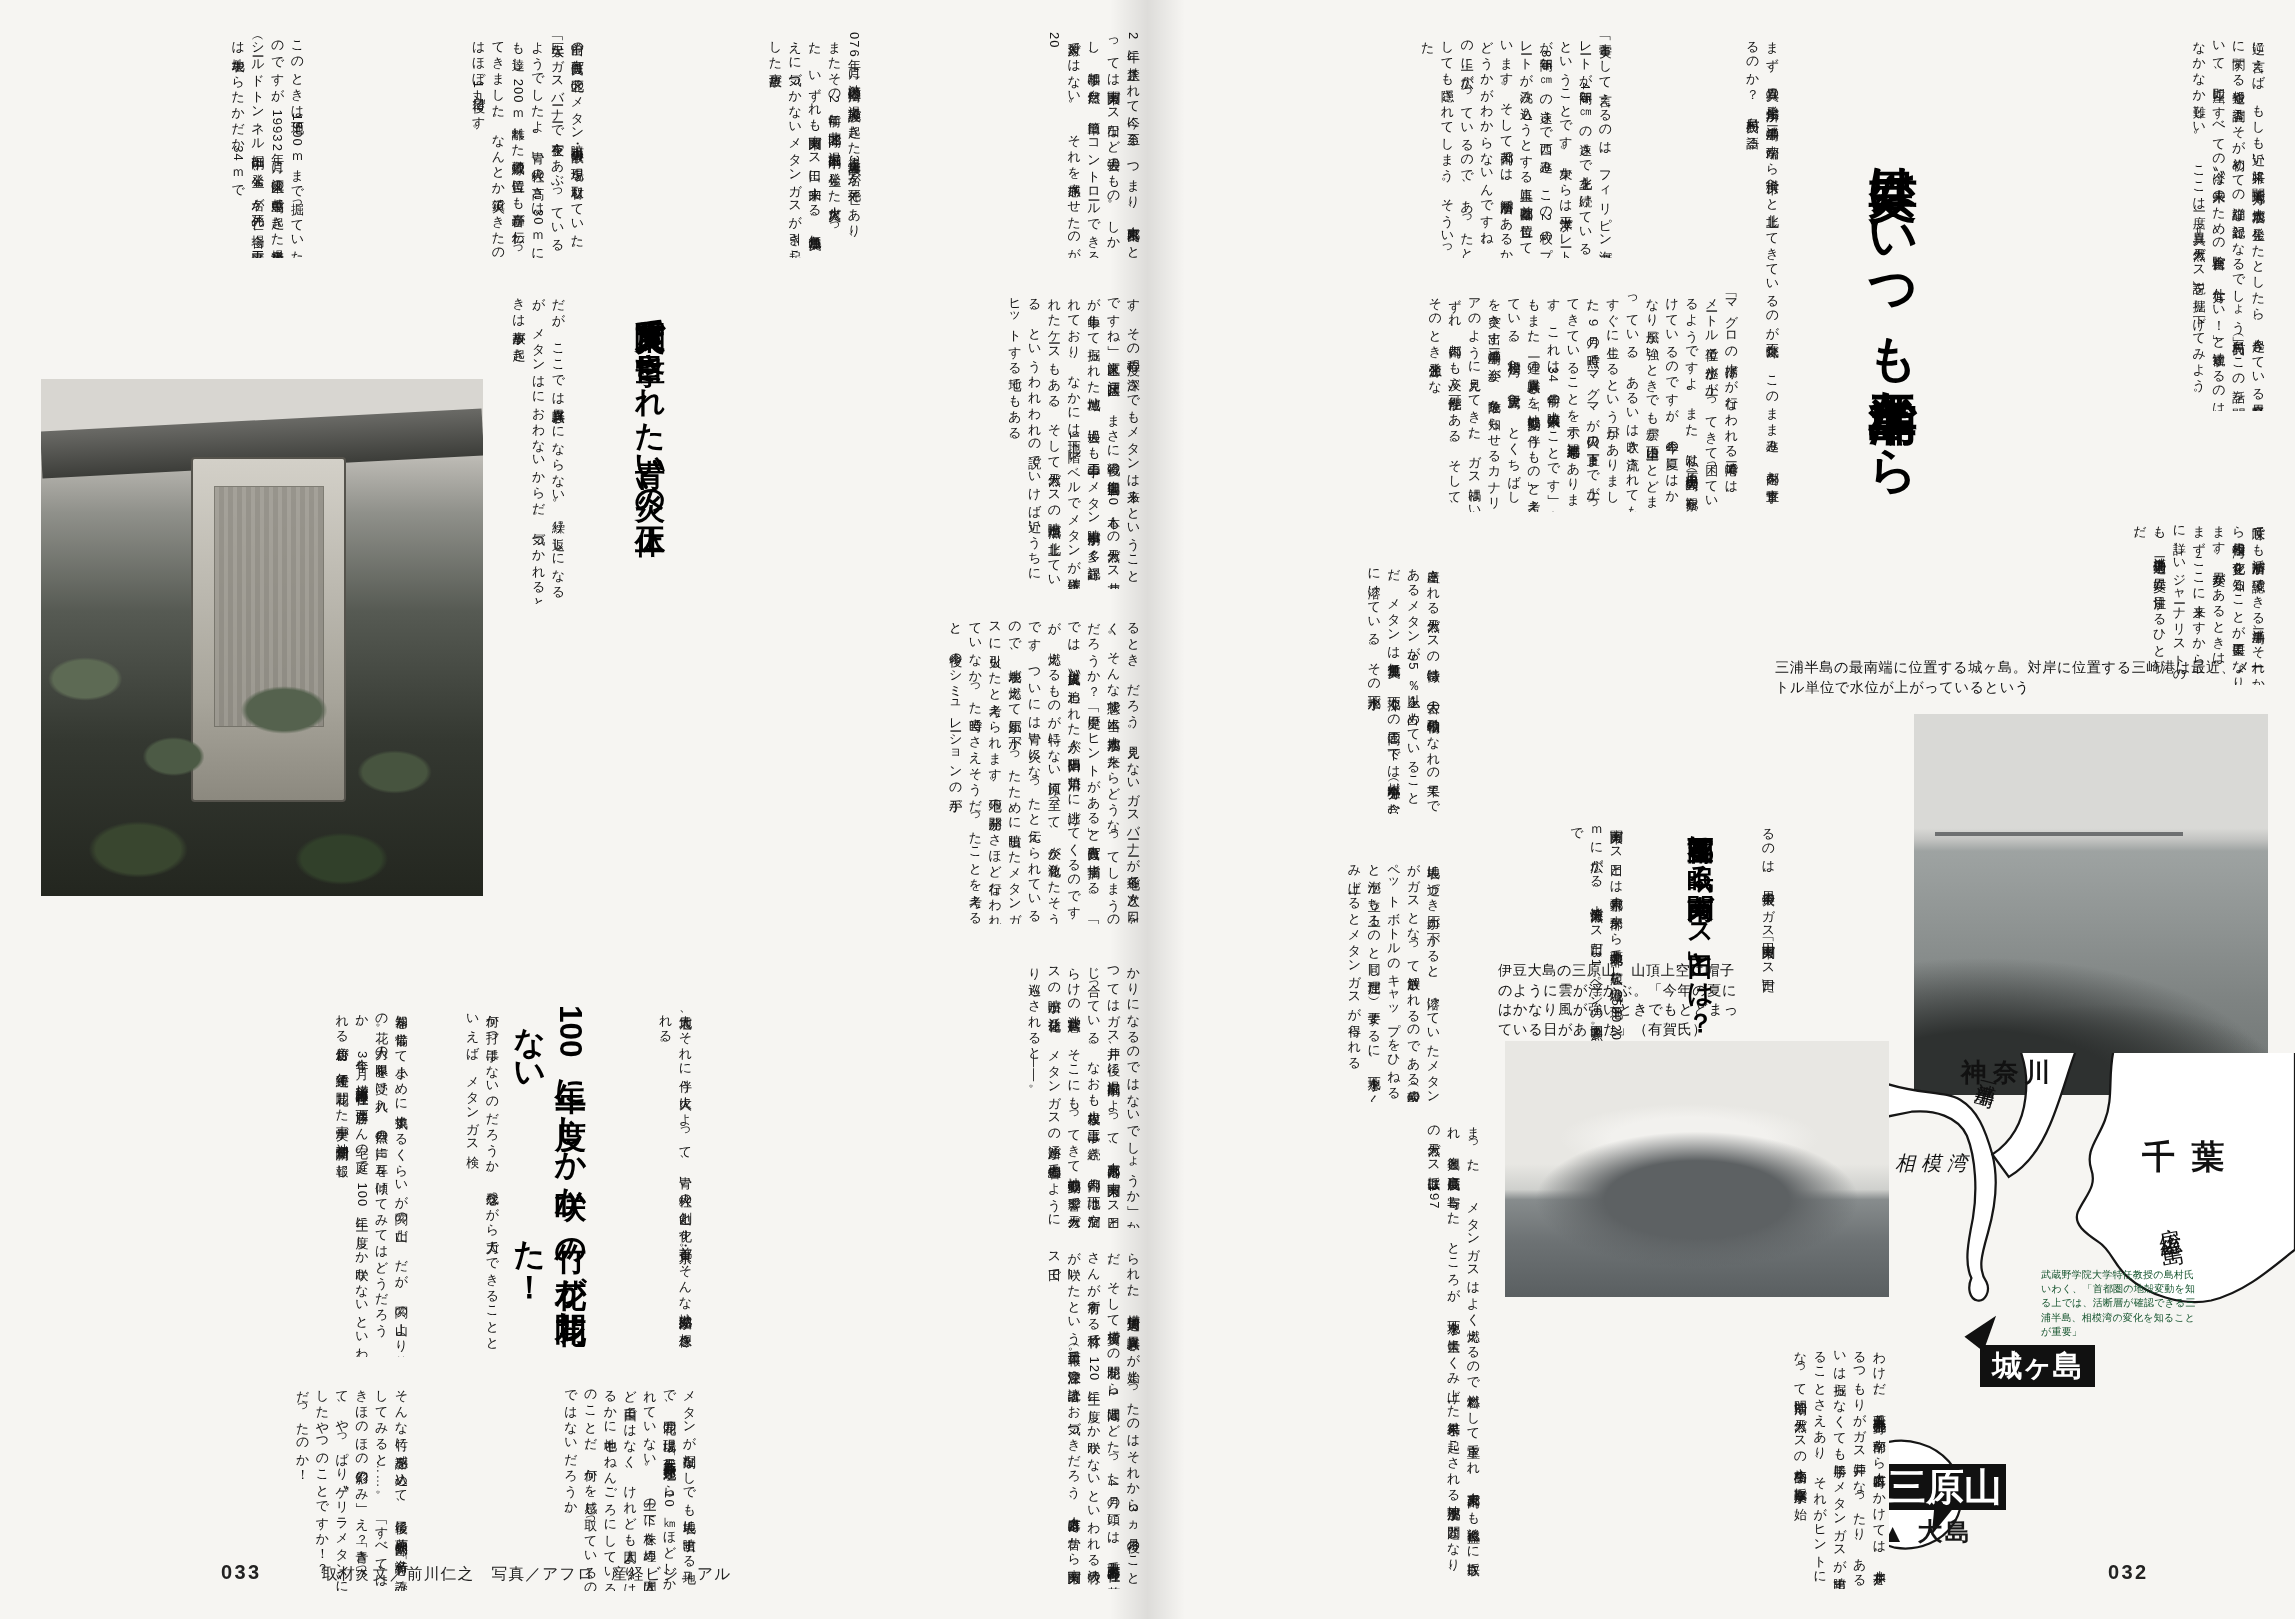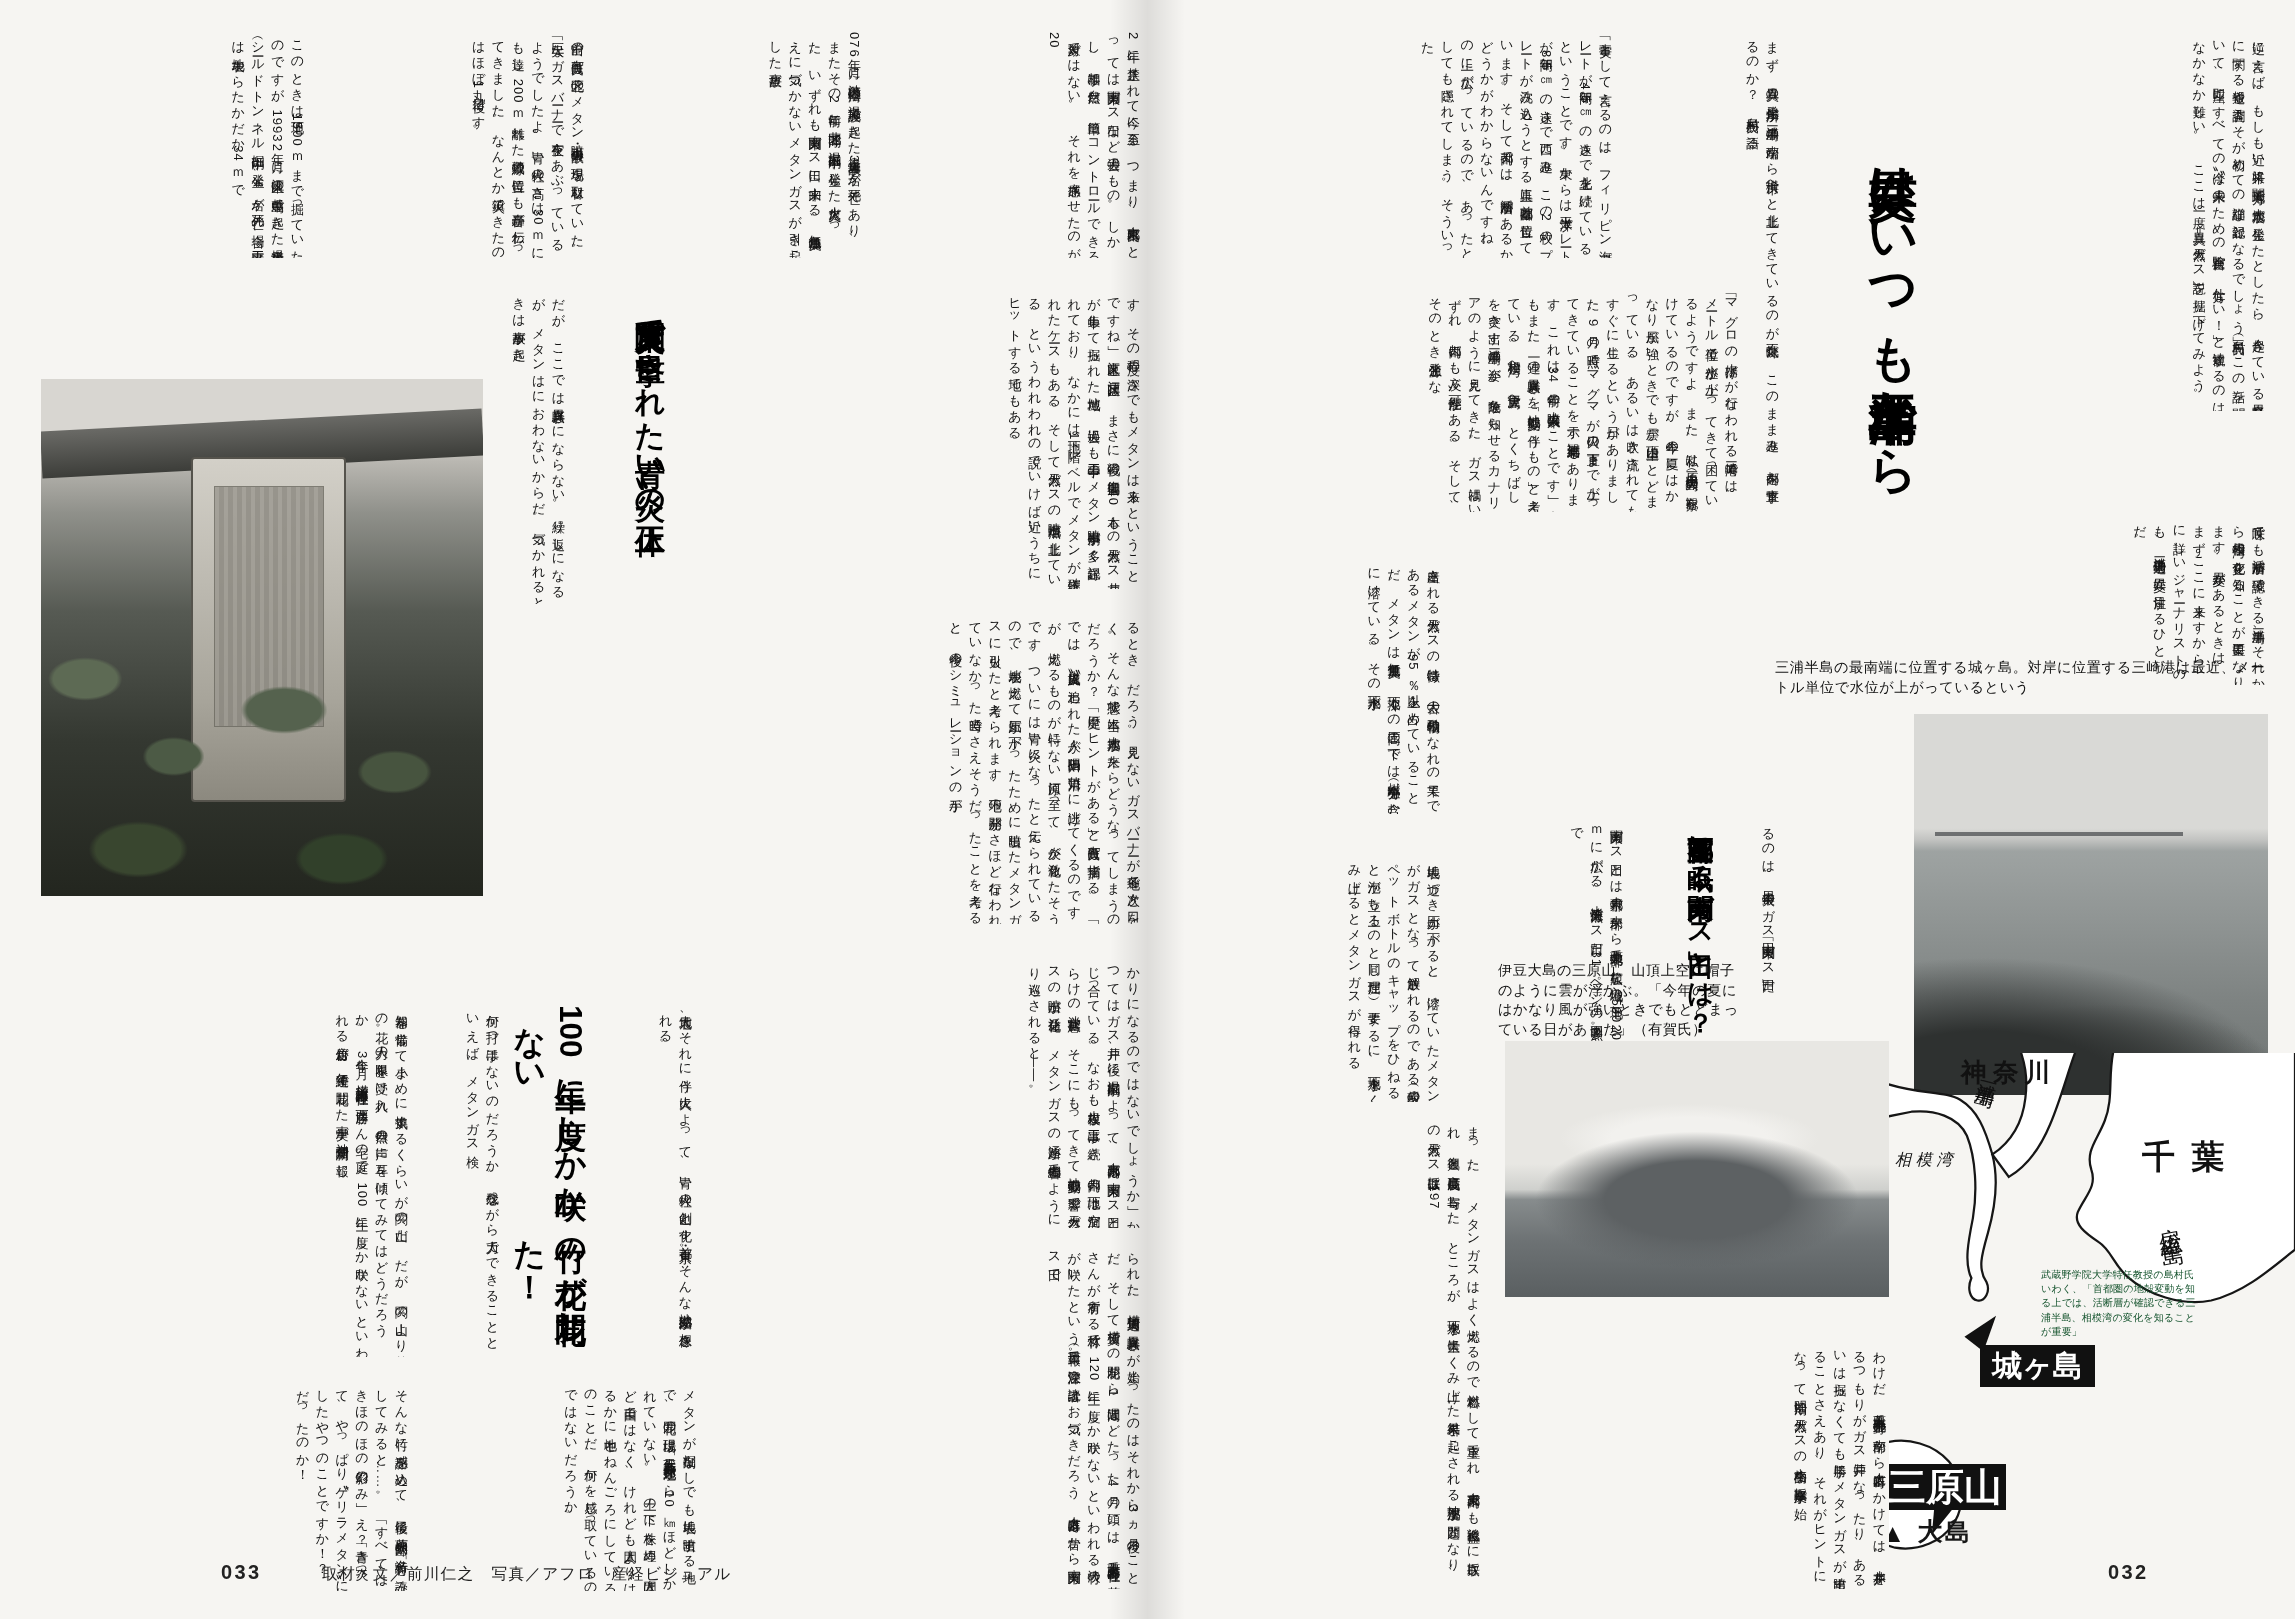--- a/index.html
+++ b/index.html
@@ -105,21 +105,21 @@
                C203,124 185,150 160,165 Z" fill="#ffffff" stroke="#161616" stroke-width="3"></path>
 
       <path d="M300,-5 C292,30 300,60 288,90 C278,116 262,130 270,155 C278,178 262,190 252,212
                C246,228 262,240 280,252 C296,262 300,282 318,298 C345,322 390,338 430,330
                C472,320 505,292 542,262 L542,-5 Z" fill="#ffffff" stroke="#161616" stroke-width="3"></path>
 
       <path d="M-5,520 C25,512 60,522 80,545 C100,568 102,600 88,625 C72,652 40,665 8,660 L-5,656 Z" fill="#ffffff" stroke="#161616" stroke-width="3"></path>
     </svg>
     <div class="maplabel-serif" style="left:72px;top:1.5px;font-size:25.5px;font-weight:bold;letter-spacing:.25em;">神奈川</div>
     <div class="maplabel-serif vlabel" style="left:90px;top:13.5px;font-size:20px;transform:rotate(14deg);letter-spacing:.1em;">三浦半島</div>
-    <div class="maplabel-serif" style="left:6px;top:97px;font-size:16px;font-style:italic;letter-spacing:.3em;">相模湾</div>
+    <div class="maplabel-serif" style="left:6px;top:97px;font-size:20px;font-style:italic;letter-spacing:.3em;">相模湾</div>
     <div class="maplabel-serif" style="left:253px;top:82px;font-size:33px;font-weight:bold;letter-spacing:.5em;">千葉</div>
     <div class="maplabel-serif vlabel" style="left:262px;top:157px;font-size:22.5px;transform:rotate(-10deg);letter-spacing:.25em;">房総半島</div>
     <div class="blacklabel" style="left:91px;top:292px;width:115px;height:42px;font-size:30px;line-height:42px;">城ヶ島</div>
     <div class="blacklabel tri" style="left:84px;top:259px;border-left:12px solid transparent;border-right:12px solid transparent;border-bottom:36px solid #111;transform:rotate(38deg);background:none;"></div>
     <div class="blacklabel" style="left:-4.5px;top:411px;width:121px;height:46px;font-size:38px;line-height:46px;">三原山</div>
     <div class="blacklabel tri" style="left:39px;top:450px;border-left:10.5px solid transparent;border-right:10.5px solid transparent;border-top:33px solid #111;transform:rotate(22deg);background:none;"></div>
     <div style="position:absolute;left:-9px;top:466px;font-size:25.5px;color:#111;">▲</div>
     <div style="position:absolute;left:28.5px;top:462px;font-size:25px;font-weight:bold;letter-spacing:.1em;">大島</div>
   </div>
 

